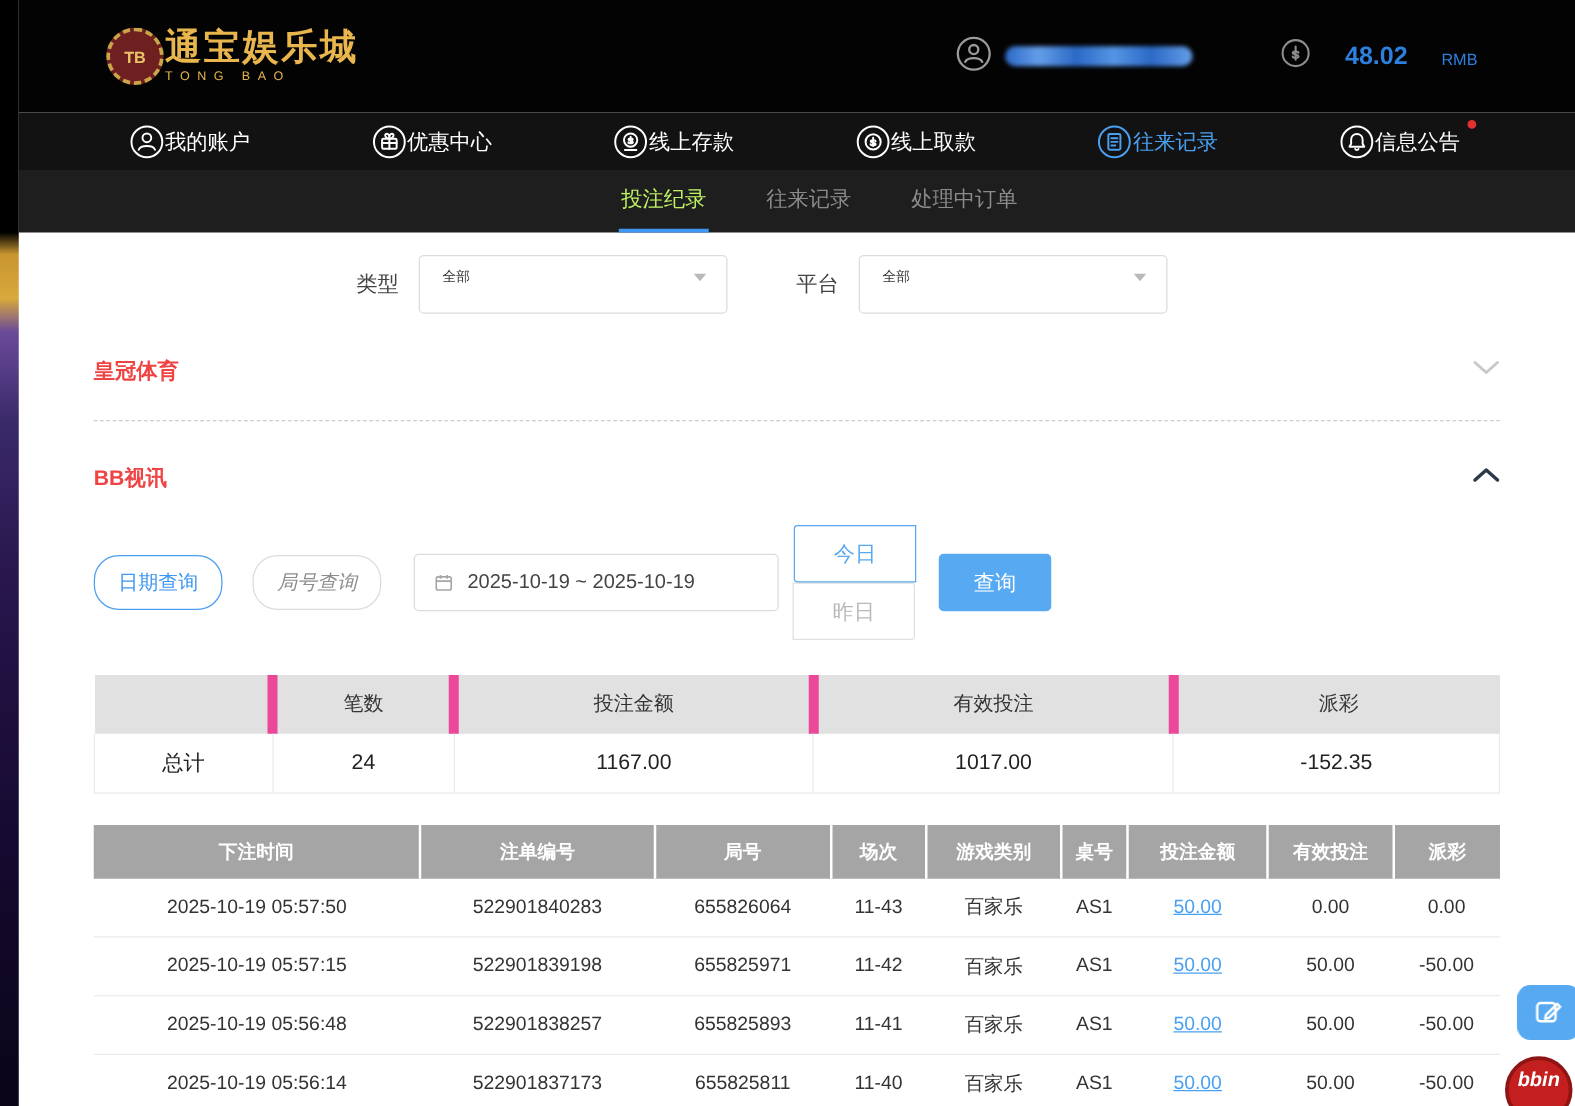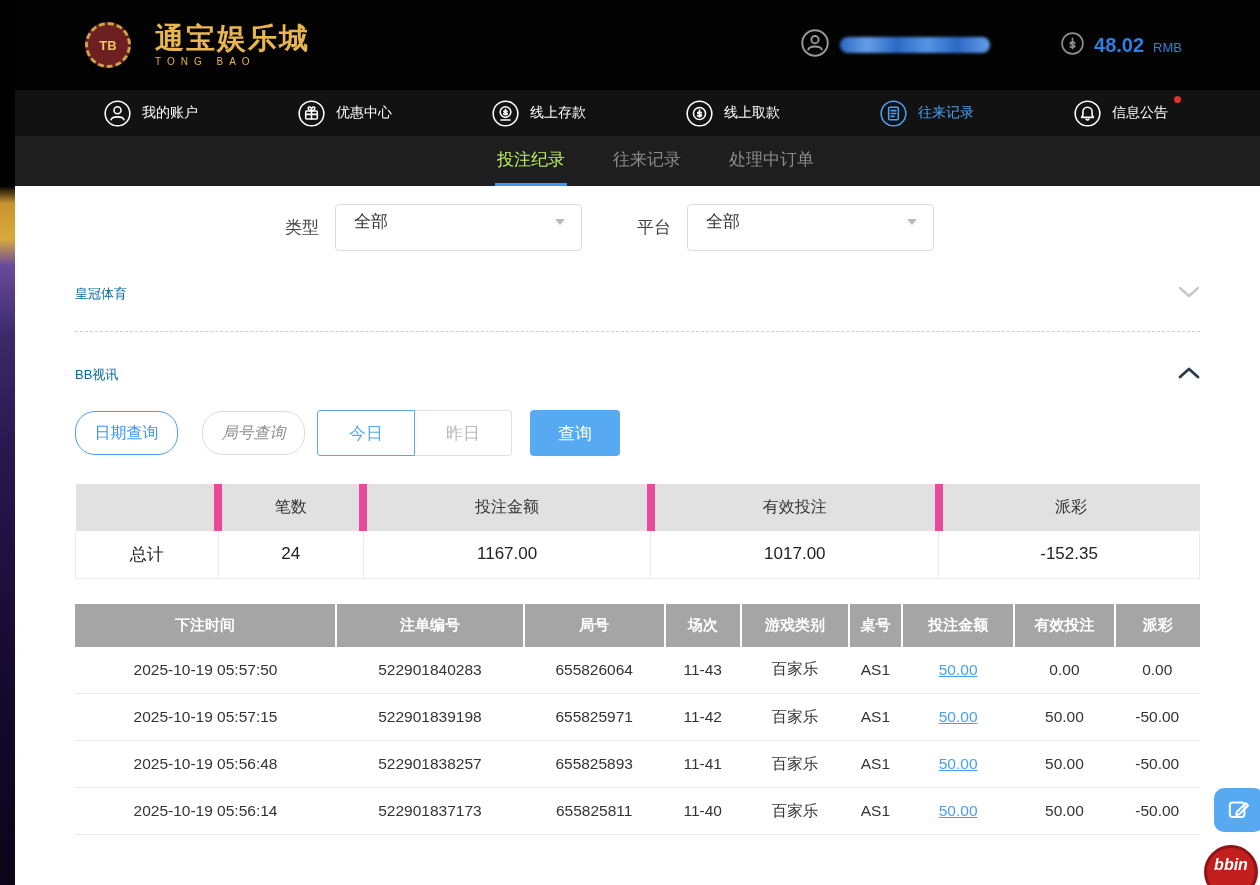--- a/index.html
+++ b/index.html
@@ -9,44 +9,44 @@
   
   .bg-strip { position:absolute; left:0; top:0; width:15px; height:885px;
     background:linear-gradient(180deg,#000 0%,#000 21%,#c8952f 23%,#d8a93c 27%,
       #6a4a9a 30%,#3a2a6a 38%,#2a1850 50%,#201040 62%,#150a30 76%,#0a0518 100%); }
 
   .main { margin-left:15px; width:1245px; }
 
   
   .topbar { height:90px; background:#030303; display:flex; align-items:center;
     justify-content:space-between; padding:0 78px 0 70px; }
-  .logo { display:flex; align-items:center; gap:24px; cursor:pointer;justify-content:flex-end; }
+  .logo { display:flex; align-items:center; gap:1px; cursor:pointer;justify-content:flex-end; }
   .chip { width:46px; height:46px; border-radius:50%; background:#6e1f1f;
     border:3px dashed #caa54a; color:#e9c468; font-size:13px; font-weight:bold;
     display:flex; align-items:center; justify-content:center; }
   .logo-title { color:#e8b64c; font-size:29px; font-weight:900; letter-spacing:2px; line-height:1; }
   .logo-sub { color:#e8b64c; font-size:10px; letter-spacing:6px; margin-top:3px; }
   .top-right { display:flex; align-items:center; gap:70px; }
   .user { display:flex; align-items:center; gap:10px; cursor:pointer; }
   .avatar svg { width:30px; height:30px; fill:none; stroke:#9a9a9a; stroke-width:1.5;
     stroke-linecap:round; stroke-linejoin:round; }
   .redacted { display:inline-block; width:150px; height:16px; border-radius:8px;
     background:linear-gradient(90deg,#2e6fd0 0%,#6aa6f5 18%,#2e6fd0 38%,#5a9df0 58%,#2e6fd0 78%,#6aa6f5 100%);
     filter:blur(1.6px); opacity:.95; }
-  .balance { display:flex; align-items:center; gap:9px; cursor:pointer; }
+  .balance { display:flex; align-items:center; gap:27px; cursor:pointer; }
   .coin svg { width:25px; height:25px; fill:none; stroke:#8d8d8d; stroke-width:1.6;
     stroke-linecap:round; }
   .amount { color:#2d7fe0; font-size:20px; font-weight:600; }
   .cur { color:#2d7fe0; font-size:13px; margin-top:4px; }
 
   
   .mainnav { height:46px; background:#121212; display:flex; align-items:center;
     justify-content:space-between; padding:0 92px 0 88px; }
-  .nav-item { position:relative; display:flex; align-items:center; gap:10px;
-    color:#fff; font-size:14px; cursor:pointer; }
+  .nav-item { position:relative; display:flex; align-items:center; 
+    color:#fff; font-size:17px; cursor:pointer; }
   .nav-item.active { color:#4aa0f0; }
   .nav-icon svg { display:block; width:29px; height:29px; fill:none; stroke:currentColor;
     stroke-width:1.3; stroke-linecap:round; stroke-linejoin:round; }
   .nav-dot { position:absolute; top:-3px; right:-13px; width:7px; height:7px;
     border-radius:50%; background:#e03030; }
 
   
   .subnav { height:50px; background:#1e1e1e; display:flex; align-items:stretch;
     justify-content:center; gap:44px; }
   .subtab { display:flex; align-items:center; color:#8b8b8b; font-size:17px;
@@ -54,44 +54,44 @@
   .subtab.active { color:#bef264; border-bottom-color:#3e97f0;margin-left:36px; }
 
   
   .content { padding:0 60px 0 60px; background:#fff; }
 
   .filter-row { display:flex; align-items:center; margin:18px 0 0 210px; }
   .flabel { font-size:17px; color:#444; margin-right:16px; }
   .flabel.second { margin-left:55px; }
   .select { width:247px; height:47px; border:1px solid #dcdcdc; border-radius:4px;
     display:flex; align-items:center; justify-content:space-between;
-    padding:0 16px 12px 18px; font-size:17px; color:#333; cursor:pointer; background:#fff; }
+    padding:0 16px 12px 18px; font-size:11px; color:#333; cursor:pointer; background:#fff; }
   .caret { width:0; height:0; border-left:5px solid transparent;
     border-right:5px solid transparent; border-top:6px solid #b9b9b9; }
 
   .section-head { display:flex; align-items:center; justify-content:space-between;
     margin-top:34px; cursor:pointer; }
-  .section-title { font-size:13px; font-weight:normal; color:#0369a1; }
+  .section-title { font-size:17px; font-weight:bold; color:#ef4444; }
   .chev svg { width:22px; height:14px; fill:none; stroke-linecap:round; stroke-linejoin:round; }
   .chev.down svg { stroke:#c8c8c8; stroke-width:2.4; }
   .chev.up svg { stroke:#2b3a4a; stroke-width:2.8; }
   .dashed { border-top:1px dashed #ccc; margin-top:28px; }
 
   
   .query-bar { display:flex; align-items:center; margin-top:26px; }
   .pill { height:44px; width:103px; border-radius:20px; background:#fff;
     border:1px solid #dcdcdc; color:#8d8d8d; font-size:16px; cursor:pointer;
     font-family:inherit; }
   .pill.active { border-color:#4a9ff0; color:#3e97f0; }
   .pill + .pill { margin-left:24px;font-style:italic; }
   .date-input { margin-left:26px; width:292px; height:46px; border:1px solid #dcdcdc;
     border-radius:4px; display:flex; align-items:center; gap:10px; padding:0 14px;
     font-size:16px; color:#444; cursor:pointer; }
   .cal svg { display:block; width:18px; height:18px; fill:none; stroke:#a5a5a5; stroke-width:1.7; }
-  .btn-group { display:flex; margin-left:12px; }
+  .btn-group { display:flex; margin-left:12px;flex-direction:column; }
   .gbtn { height:46px; width:98px; background:#fff; border:1px solid #e0e0e0;
     color:#b9b9b9; font-size:17px; cursor:pointer; font-family:inherit; margin-left:-1px; }
   .gbtn:first-child { margin-left:0; border-radius:3px 0 0 3px; }
   .gbtn:last-child { border-radius:0 3px 3px 0; }
   .gbtn.active { border-color:#57a8f0; color:#57a8f0; position:relative; z-index:1; }
   .search-btn { margin-left:18px; height:46px; width:90px; border:none; border-radius:4px;
     background:#57aaf2; color:#fff; font-size:17px; cursor:pointer; font-family:inherit; }
 
   
   table { width:100%; border-collapse:collapse; table-layout:fixed; }
@@ -260,20 +260,29 @@
       <span class="chev up">
         <svg viewBox="0 0 22 14">
             <polyline points="2,11 11,3 20,11"></polyline>
           </svg>
       </span>
     </div>
 
     <div class="query-bar">
       <button class="pill active">日期查询</button>
       <button class="pill">局号查询</button>
+      <div class="date-input">
+        <span class="cal">
+          <svg viewBox="0 0 24 24">
+              <rect x="4" y="6" width="16" height="14" rx="2"></rect>
+              <path d="M4 10.5h16M8.5 4v4M15.5 4v4"></path>
+            </svg>
+        </span>
+        <span>2025-10-19 ~ 2025-10-19</span>
+      </div>
       <div class="btn-group">
         <button class="gbtn active">今日</button>
         <button class="gbtn">昨日</button>
       </div>
       <button class="search-btn">查询</button>
     </div>
 
     <table class="summary">
       <colgroup>
           <col style="width: 12.7%;">

